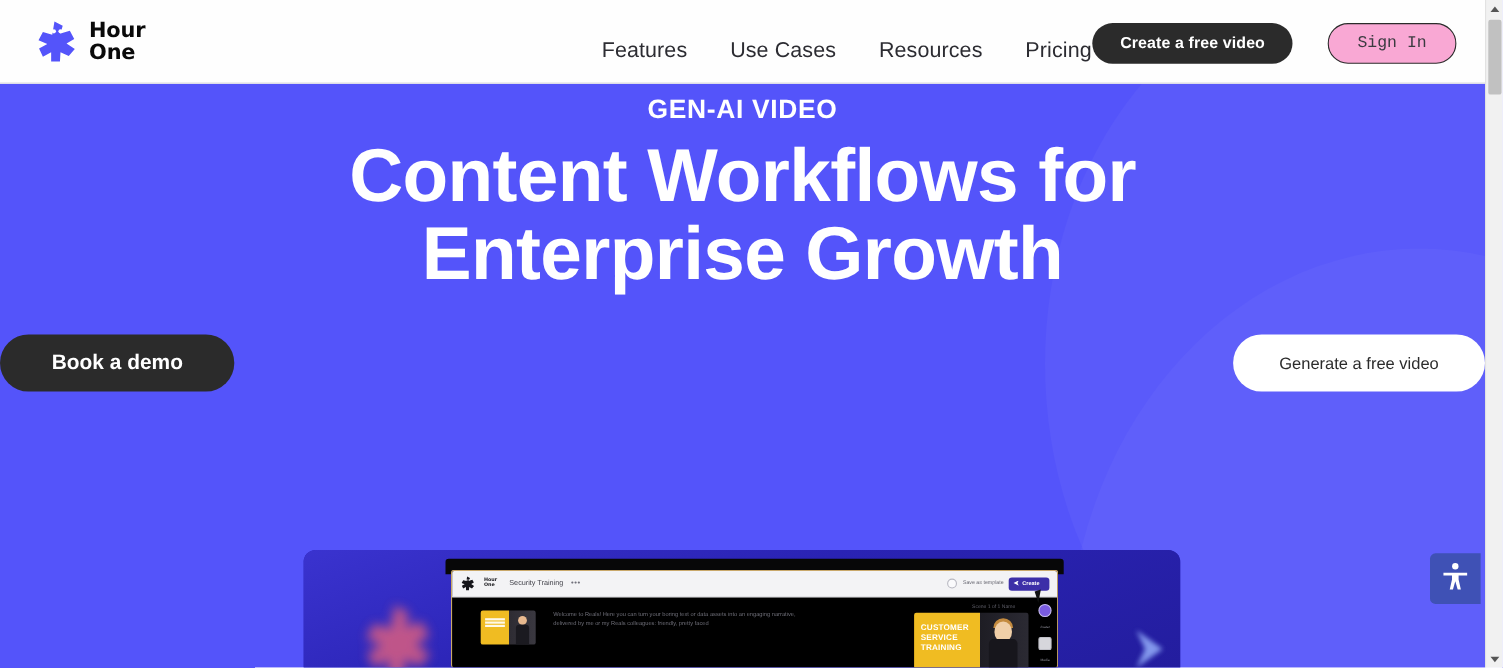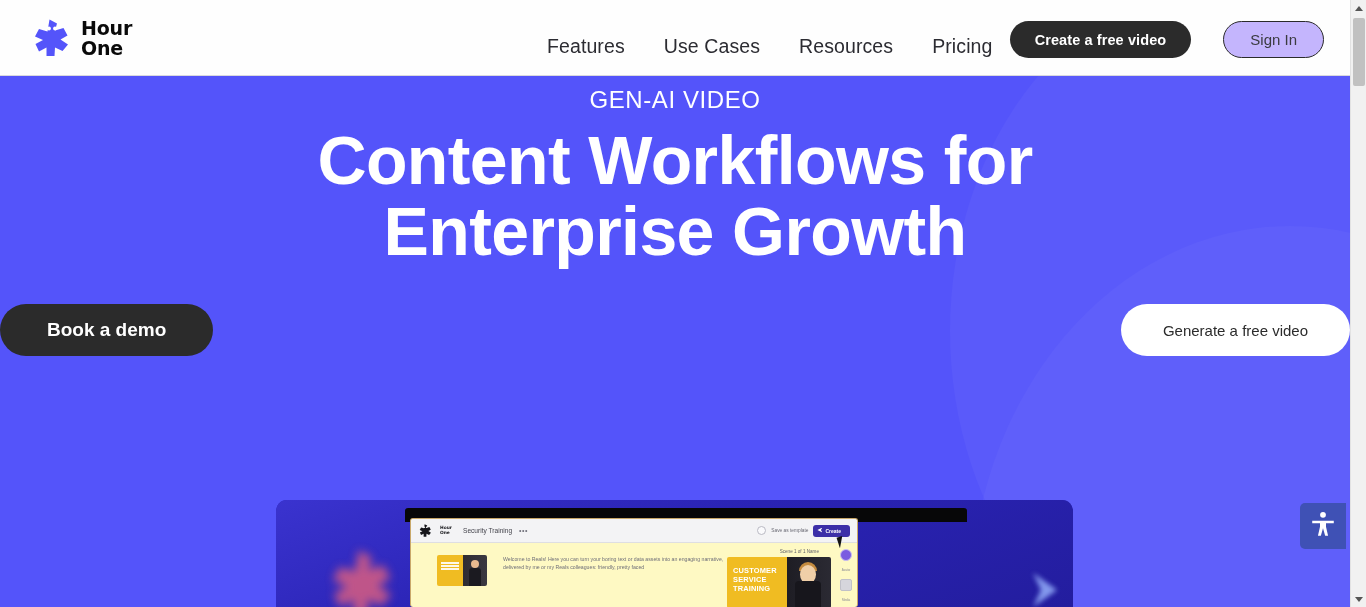--- a/index.html
+++ b/index.html
@@ -90,28 +90,28 @@
     height: 37px;
     padding: 0 25px;
     font-size: 14.5px;
     font-weight: 700;
     font-family: "Liberation Sans", sans-serif;
     cursor: pointer;
     white-space: nowrap;
     letter-spacing: 0.1px;
   }
   .btn-outline-sm {
-    background: #c4b5fd;
+    background: #f9a8d4;
     color: #3b3b40;
     border: 1.3px solid #2b2b2b;
     border-radius: 30px;
     height: 37px;
     padding: 0 26px;
     font-size: 15px;
-    font-family: Liberation Sans, sans-serif;
+    font-family: Liberation Mono, monospace;
     cursor: pointer;
     white-space: nowrap;
   }
 
   
   .hero {
     position: absolute;
     top: 76px; left: 0;
     width: 1350px;
     height: 531px;
@@ -141,21 +141,21 @@
   .hero-inner {
     position: relative;
     z-index: 2;
     text-align: center;
     padding-top: 7px;
   }
   .eyebrow {
     font-size: 24px;
     color: #ffffff;
     letter-spacing: 0.6px;
-    font-weight: 400;
+    font-weight: 700;
     line-height: 34px;
   }
   .headline {
     margin-top: 8px;
     font-size: 68px;
     line-height: 71px;
     font-weight: 700;
     color: #ffffff;
     letter-spacing: -0.6px;
   }
@@ -225,22 +225,22 @@
   .vp-arrow {
     position: absolute;
     right: 6px; bottom: -6px;
     width: 46px; height: 46px;
     filter: blur(2.4px);
     opacity: .9;
   }
   .vp-app {
     position: absolute;
     left: 134px; top: 18px;
-    width: 448px; height: 89px;
-    background: #fef9c3;
+    width: 552px; height: 89px;
+    background: #000000;
     border-radius: 3px;
     overflow: hidden;
     border-top: 1px solid #c9a86a;
     border-left: 1px solid #c9a86a;
     border-right: 1px solid #c9a86a;
   }
   .vp-black-band {
     position: absolute;
     left: 129px; top: 8px;
     width: 562px; height: 14px;

